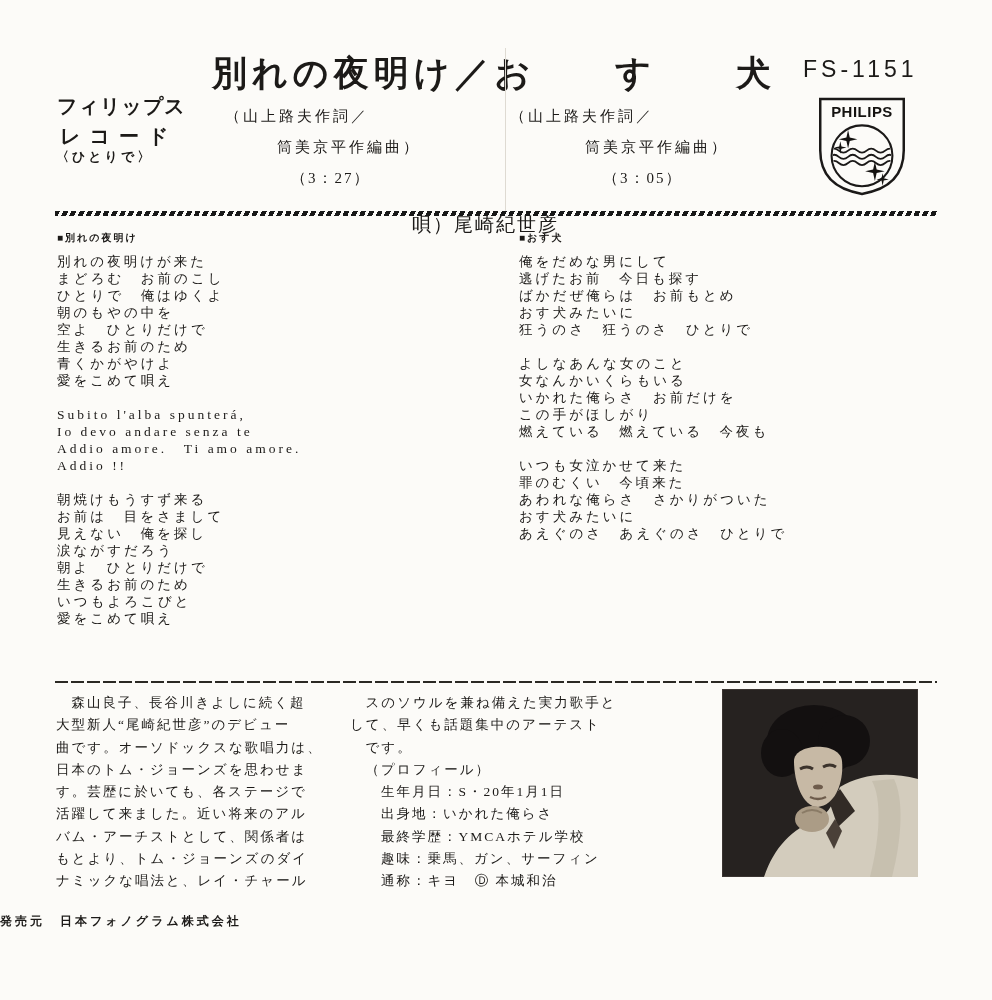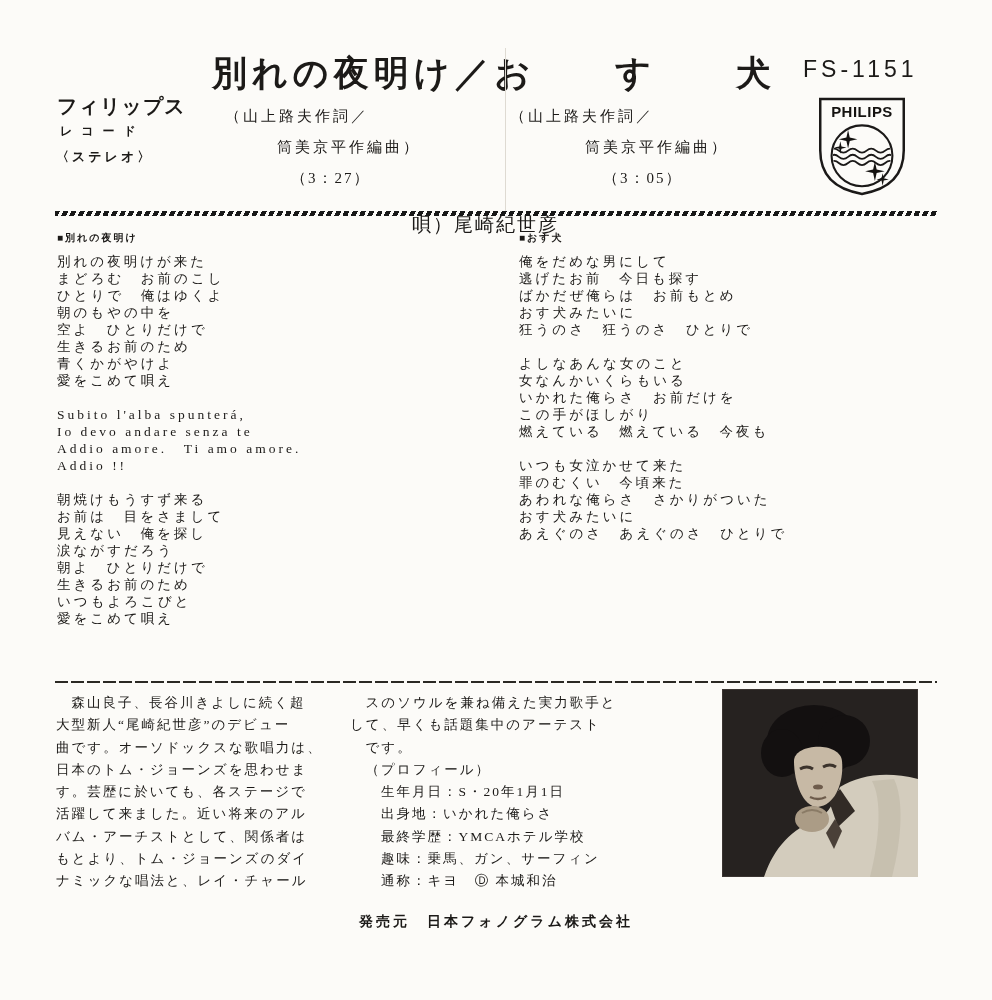--- a/index.html
+++ b/index.html
@@ -5,21 +5,21 @@
   html,body{margin:0;padding:0;background:#e8e8e6;}
   #sleeve{
     position:relative;width:992px;height:1000px;margin:0 auto;
     background:#fcfbf8;color:#1c1a18;overflow:hidden;
     font-family:"Liberation Serif","DejaVu Serif",serif;
   }
   .abs{position:absolute;}
   
   .brand-name{left:57px;top:93px;font-family:"Liberation Sans","DejaVu Sans",sans-serif;
     font-weight:900;font-size:20px;letter-spacing:1px;}
-  .brand-record{left:60px;top:123px;font-size:12px;letter-spacing:9px;font-weight:bold;
+  .brand-record{left:60px;top:123px;font-size:20px;letter-spacing:9px;font-weight:bold;
     font-family:"Liberation Sans","DejaVu Sans",sans-serif;}
   .brand-stereo{left:56px;top:148px;font-size:13px;letter-spacing:3px;font-weight:bold;
     font-family:"Liberation Sans","DejaVu Sans",sans-serif;}
   .main-title{left:212px;top:50px;font-size:35px;font-weight:bold;letter-spacing:5px;
     font-family:"Liberation Sans","DejaVu Sans",sans-serif;white-space:nowrap;}
   .catalog{left:803px;top:56px;font-size:23px;letter-spacing:4px;
     font-family:"Liberation Sans","DejaVu Sans",sans-serif;}
   .credit{font-size:15px;letter-spacing:3px;line-height:31px;white-space:nowrap;}
   .credit-a{left:225px;top:101px;}
   .credit-b{left:510px;top:101px;}
@@ -45,31 +45,31 @@
   .lyr-a{left:57px;top:253px;width:420px;}
   .lyr-b{left:519px;top:253px;width:430px;}
   
   .bio{font-size:13.5px;line-height:22.3px;letter-spacing:2px;white-space:pre-line;}
   .bio-left{left:56px;top:692px;width:305px;}
   .bio-right{left:350px;top:692px;width:380px;}
   
   .photo{left:722px;top:689px;width:196px;height:188px;}
   
   .notice{left:0;top:894px;width:992px;text-align:center;font-size:11.5px;letter-spacing:1px;}
-  .publisher{left:0;top:913px;width:992px;text-align:center;font-size:14px;font-weight:bold;
+  .publisher{left:0;top:913px;width:992px;font-size:12px;font-weight:bold;
     letter-spacing:3px;font-family:"Liberation Sans","DejaVu Sans",sans-serif;}
 </style>
 </head>
 <body>
 
 <div id="sleeve">
 
   <div class="abs brand-name">フィリップス</div>
   <div class="abs brand-record">レコード</div>
-  <div class="abs brand-stereo">〈ステレオ〉</div>
+  <div class="abs brand-stereo">〈ひとりで〉</div>
 
   <div class="abs main-title">別れの夜明け／お　　す　　犬</div>
   <div class="abs catalog">FS-1151</div>
 
   <div class="abs credit credit-a">
     <div>（山上路夫作詞／</div>
     <div class="l2">筒美京平作編曲）</div>
     <div class="l3">（3：27）</div>
   </div>
 

